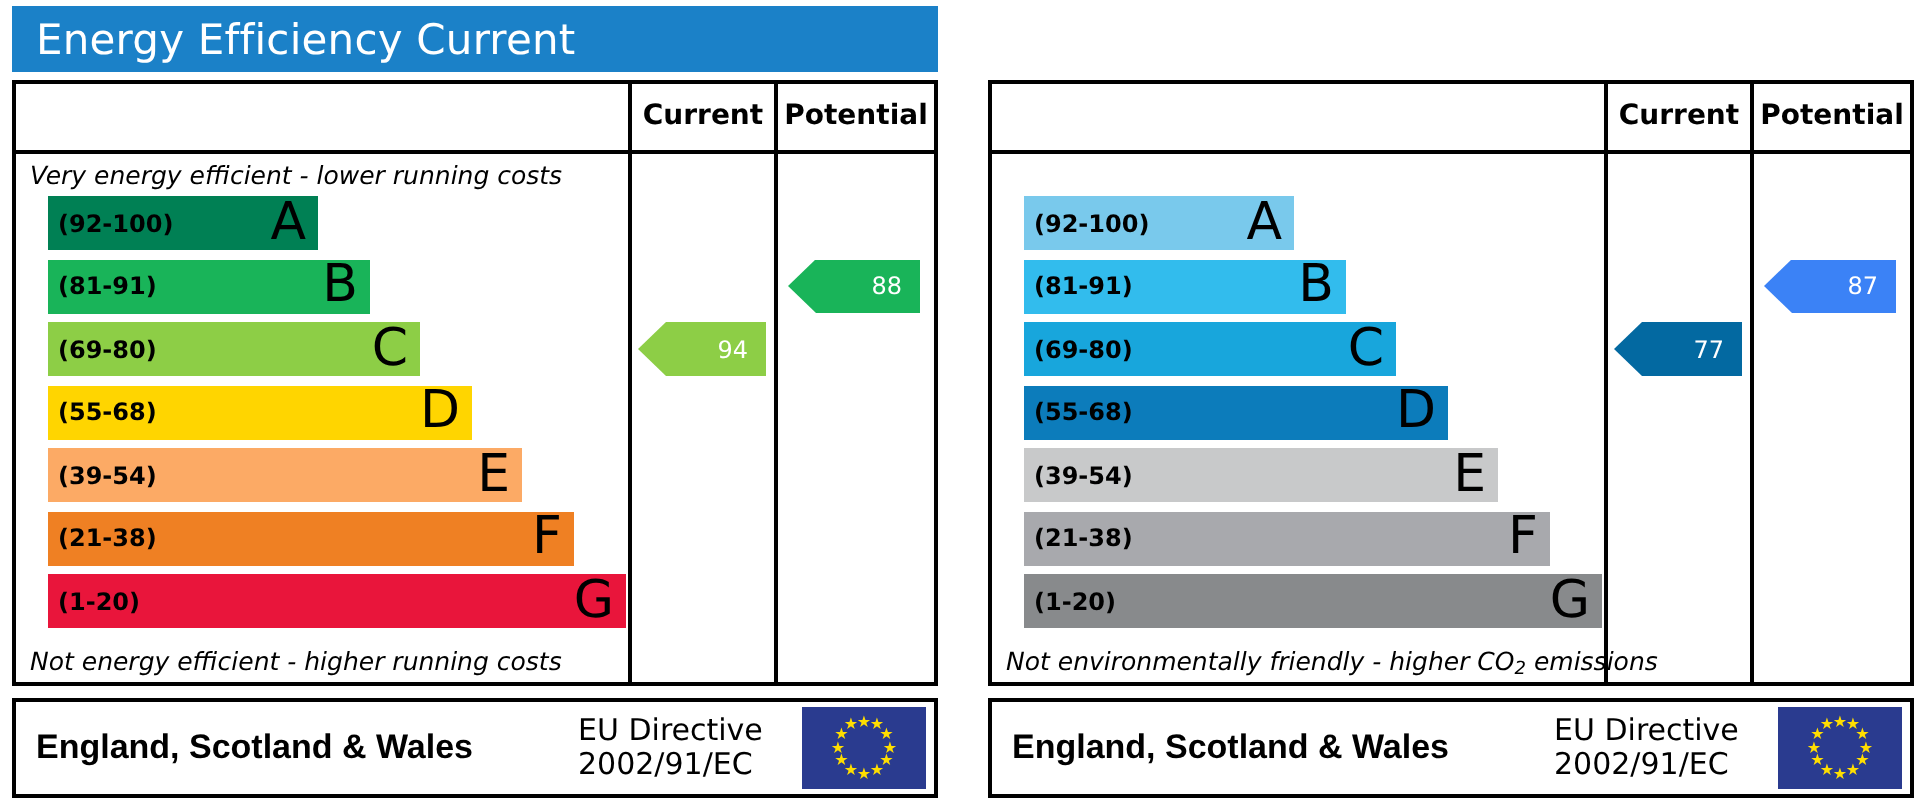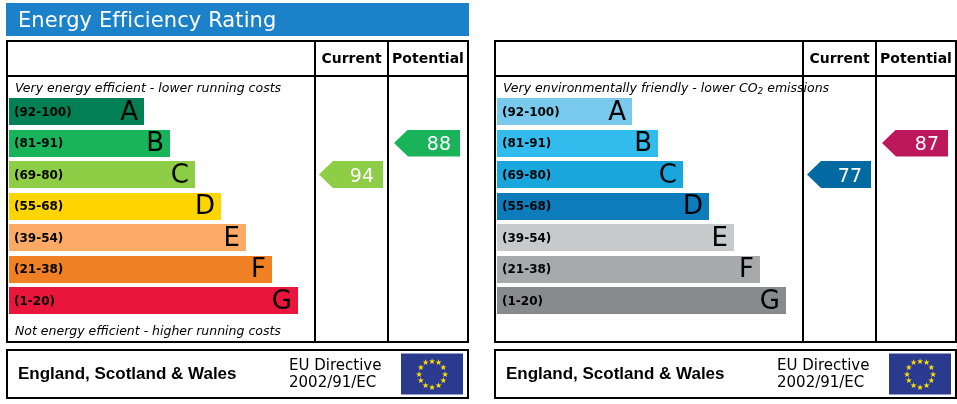--- a/index.html
+++ b/index.html
@@ -124,21 +124,21 @@
   
   .bands {
     position: absolute;
     left: 0;
     top: 0;
     width: 306px;
     height: 100%;
   }
   .band {
     position: absolute;
-    left: 1px;
+    left: 16px;
     height: 27px;
     box-sizing: border-box;
   }
   .band .range {
     position: absolute;
     left: 5px;
     top: 50%;
     transform: translateY(-50%);
     font-size: 12px;
     font-weight: bold;
@@ -164,21 +164,21 @@
     height: 27px;
     -webkit-clip-path: polygon(0% 50%, 14px 0%, 100% 0%, 100% 100%, 14px 100%);
     clip-path: polygon(0% 50%, 14px 0%, 100% 0%, 100% 100%, 14px 100%);
   }
   .arrow .val {
     position: absolute;
     right: 9px;
     top: 50%;
     transform: translateY(-50%);
     color: #ffffff;
-    font-size: 19px;
+    font-size: 12px;
     font-weight: 400;
     font-family: "DejaVu Sans", sans-serif;
   }
   .arrow.current   { left: 311px; width: 64px; }
   .arrow.potential { left: 386px; width: 66px; }
 
   
   .footer-box {
     position: absolute;
     left: 6px;
@@ -232,21 +232,21 @@
   }
 </style>
 </head>
 <body>
 
 <div class="page">
 
   <div class="epc left">
 
     <div class="title-bar">
-      <div class="title-text">Energy Efficiency Rating</div>
+      <div class="title-text">Energy Efficiency Current</div>
     </div>
 
     <div class="chart-box">
 
       <div class="head-row">
         <div class="head-cell current">Current</div>
         <div class="head-cell potential">Potential</div>
       </div>
 
       <div class="col-rule c1"></div>
@@ -325,21 +325,21 @@
     <div class="chart-box">
 
       <div class="head-row">
         <div class="head-cell current">Current</div>
         <div class="head-cell potential">Potential</div>
       </div>
 
       <div class="col-rule c1"></div>
       <div class="col-rule c2"></div>
 
-      <div class="caption top">Very environmentally friendly - lower CO<sub>2</sub> emissions</div>
+      <div class="caption bottom">Not environmentally friendly - higher CO<sub>2</sub> emissions</div>
 
       <div class="bands">
           <div class="band" style="top: 56px; width: 135px; background: rgb(121, 201, 236);">
             <span class="range">(92-100)</span>
             <span class="letter">A</span>
           </div>
           <div class="band" style="top: 87.5px; width: 161px; background: rgb(50, 188, 237);">
             <span class="range">(81-91)</span>
             <span class="letter">B</span>
           </div>
@@ -361,21 +361,21 @@
           </div>
           <div class="band" style="top: 245px; width: 289px; background: rgb(136, 138, 140);">
             <span class="range">(1-20)</span>
             <span class="letter">G</span>
           </div>
         </div>
 
       <div class="arrow current" style="top: 119px; background: #0369a1;">
         <span class="val">77</span>
       </div>
-      <div class="arrow potential" style="top: 87.5px; background: #be185d;">
+      <div class="arrow potential" style="top: 87.5px; background: #3b82f6;">
         <span class="val">87</span>
       </div>
 
     </div>
 
     <div class="footer-box">
       <div class="footer-region">England, Scotland &amp; Wales</div>
       <div class="footer-directive">
         <span>EU Directive</span><br>
         <span>2002/91/EC</span>

